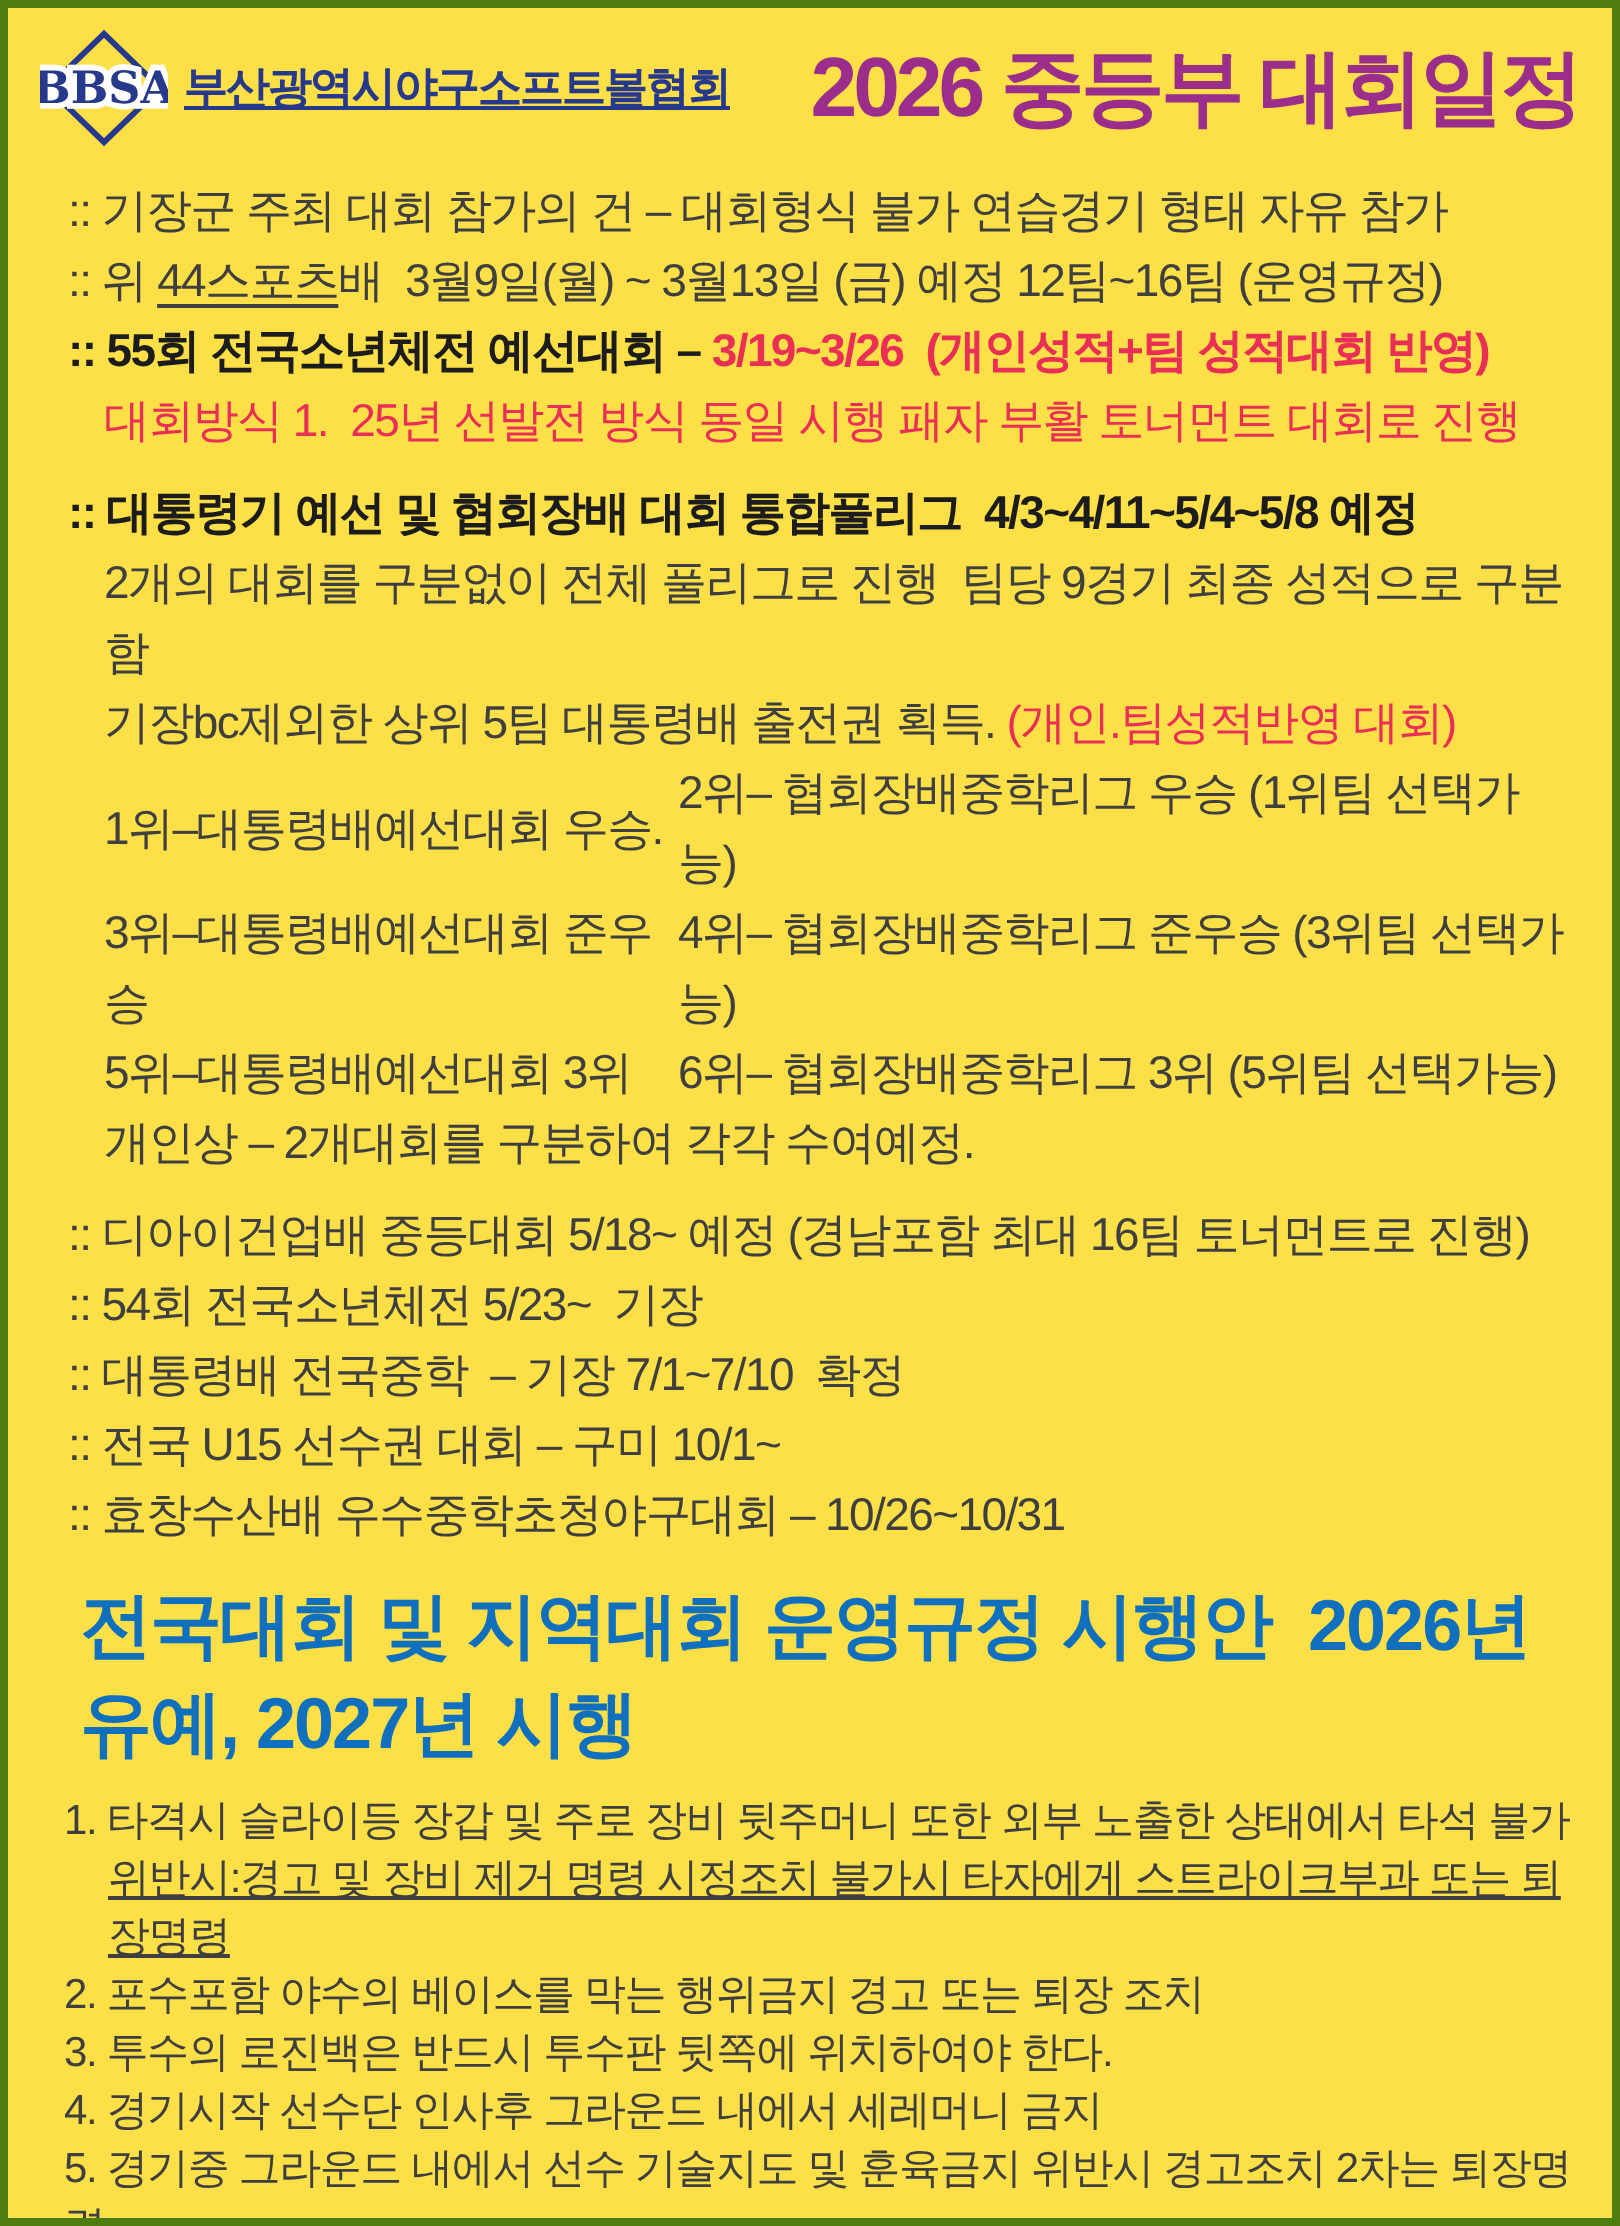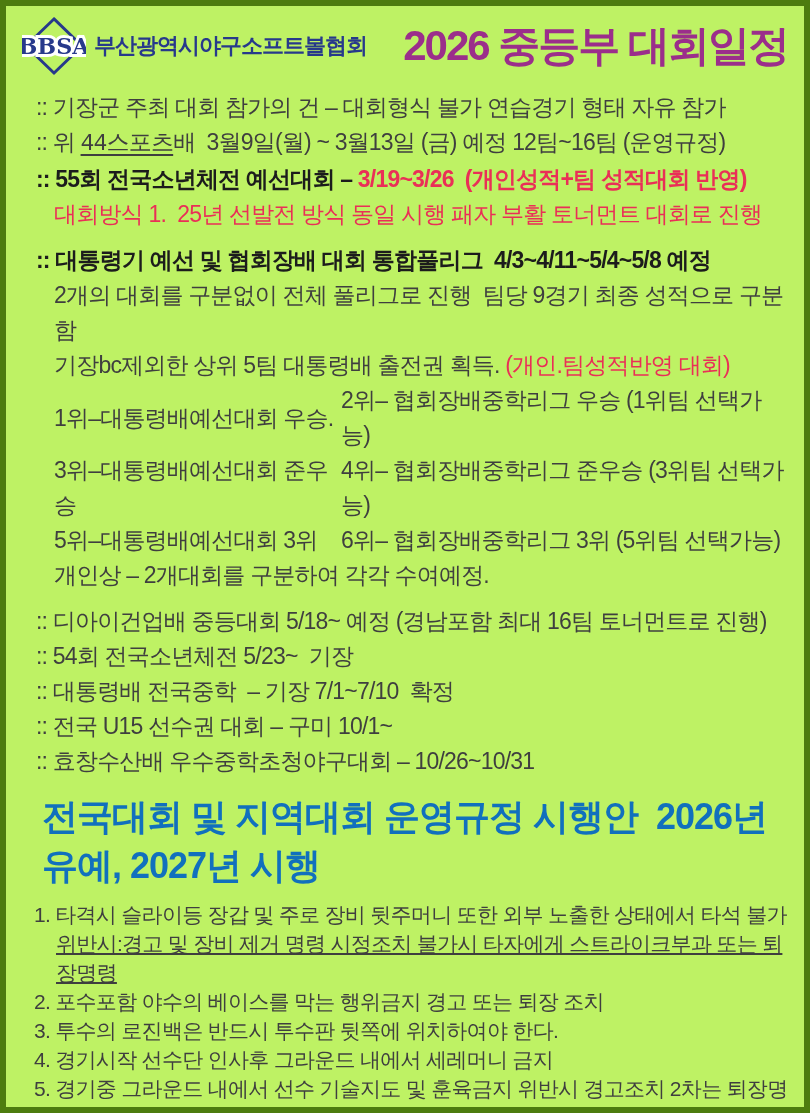--- a/index.html
+++ b/index.html
@@ -1,35 +1,35 @@
 <!DOCTYPE html>
 <html><head>
 <meta charset="utf-8">
 <style>
   html,body { margin:0; padding:0; background:#ffffff; }
   .page {
     width:810px; height:1113px; box-sizing:border-box;
-    background:#bef264; border:6px solid #4d7c0f;
+    background:#fde047; border:4px solid #4d7c0f;
     font-family:"Liberation Sans","DejaVu Sans",sans-serif;
     overflow:hidden; position:relative;
   }
   
   .hdr { display:flex; align-items:center; height:74px; padding:6px 14px 0 16px; box-sizing:border-box; }
   .logo-svg { width:64px; height:60px; flex:0 0 auto; }
-  .org-name { color:#27398b; font-weight:bold; font-size:22px; letter-spacing:-1px; margin-left:8px; white-space:nowrap; }
+  .org-name { color:#27398b; font-weight:bold; font-size:22px; letter-spacing:-1px; margin-left:8px; white-space:nowrap;text-decoration:underline; }
   .doc-title { margin-left:auto; color:#9b2e8b; font-weight:800; font-size:42px; letter-spacing:-2px; white-space:nowrap; padding-right:2px; }
   
   .list { padding:10px 18px 0 30px; }
   .line { font-size:23px; line-height:35px; color:#3f3f3f; white-space:pre-wrap; letter-spacing:-0.8px; }
   .indent { padding-left:18px; }
   .gap { margin-top:11px; }
   .b  { font-weight:bold; color:#1c1c1c; }
   .r  { color:#ea2f57;text-align:right; }
   .rb { color:#ea2f57; font-weight:bold; }
-  .u  { text-decoration:underline; text-underline-offset:4px;font-family:Liberation Mono, monospace; }
+  .u  { text-decoration:underline; text-underline-offset:4px; }
   .rank-row { display:flex; font-size:23px; line-height:35px; color:#3f3f3f; padding-left:18px; letter-spacing:-0.8px; white-space:pre-wrap;align-items:center; }
   .rank-left { width:287px; flex:0 0 auto; }
   
   .regs { padding:0 16px 0 28px; }
   .regs-heading { color:#1170bd; font-size:36px; font-weight:bold; letter-spacing:-1px; margin:14px 0 9px 8px; white-space:pre-wrap; }
   .rline { font-size:21px; line-height:29px; color:#3f3f3f; white-space:pre-wrap; letter-spacing:-0.7px; }
   .rcont { padding-left:22px;text-decoration:underline; }
 </style>
 </head>
 <body>

